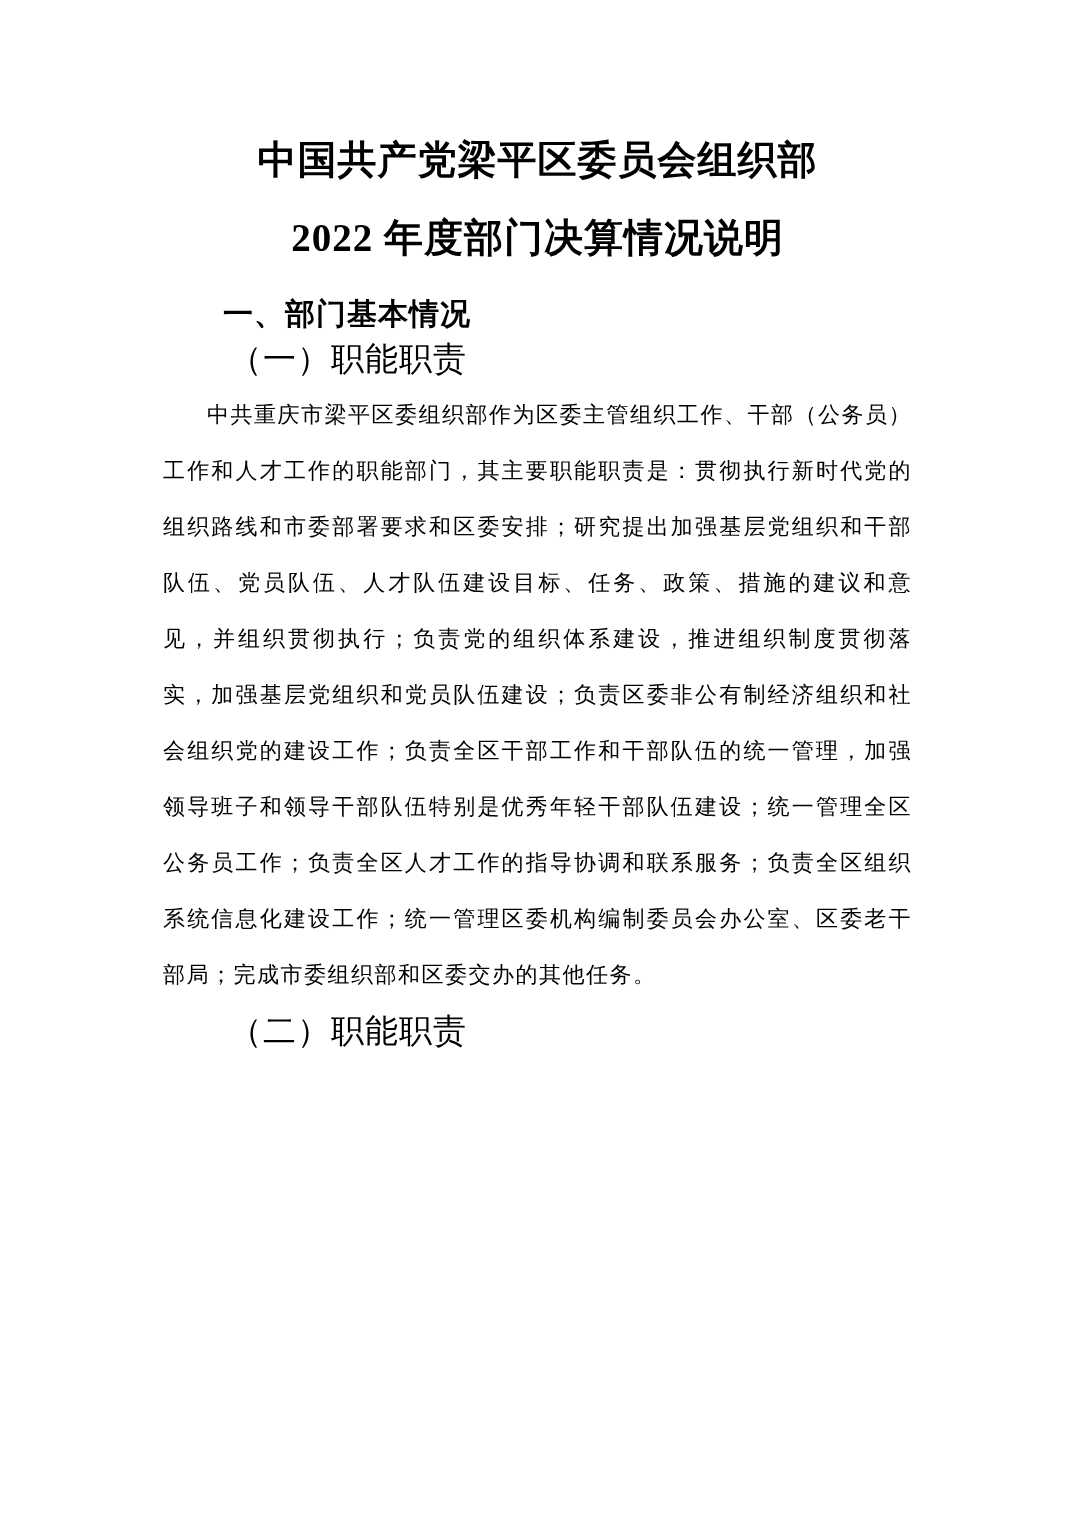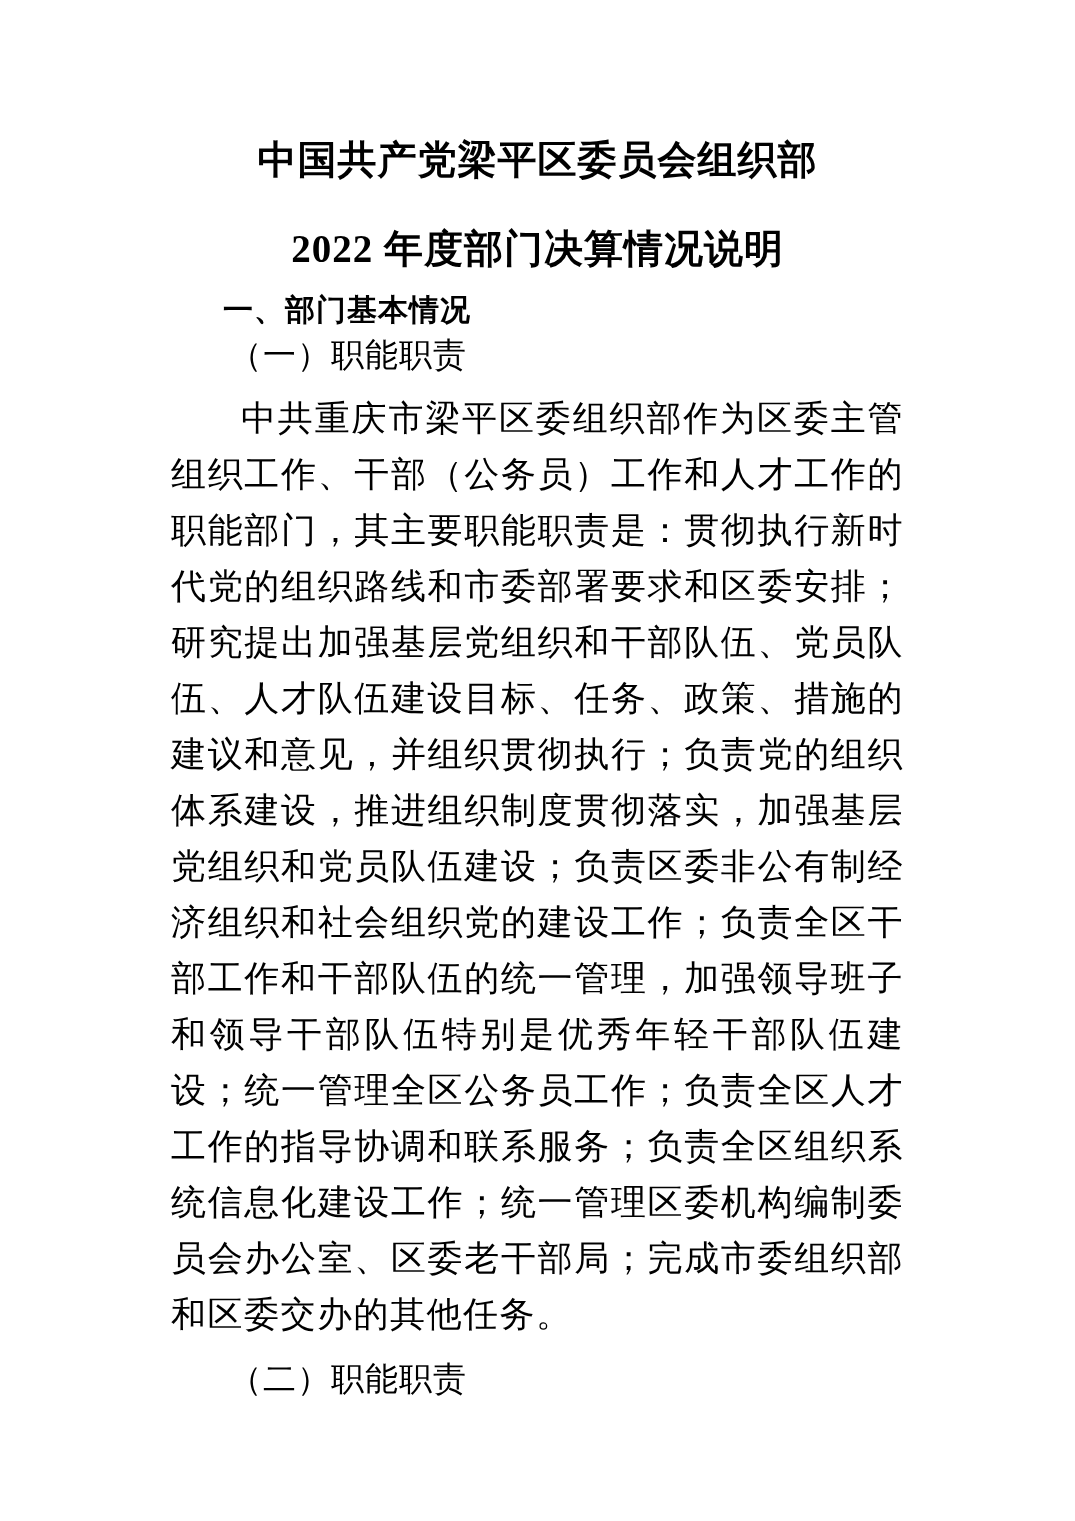--- a/index.html
+++ b/index.html
@@ -24,48 +24,48 @@
   }
   .doc-title {
     text-align: center;
     font-family: "Liberation Serif", serif;
     font-weight: bold;
     font-size: 39px;
     line-height: 48px;
     letter-spacing: 1px;
   }
   .doc-title.line2 {
-    margin-top: 41px;
+    margin-top: 30px;
   }
   .section-heading {
-    margin-top: 20px;
+    margin-top: 35px;
     font-family: "Liberation Sans", sans-serif;
     font-weight: bold;
     font-size: 30px;
     line-height: 34px;
     text-indent: 2em;
     letter-spacing: 1px;
   }
   .sub-heading {
     font-family: "Liberation Serif", serif;
     font-size: 33px;
     line-height: 56px;
     text-indent: 2em;
     letter-spacing: 1px;
     margin: 0;
   }
   .body-paragraph {
     font-family: "Liberation Serif", serif;
-    font-size: 35px;
+    font-size: 22px;
     line-height: 56px;
     text-indent: 2em;
     letter-spacing: 1.5px;
     text-align: justify;
     text-align-last: left;
-    margin: 8px;
+    margin: 0;
   }
 </style>
 </head>
 <body>
 
 <div class="page">
 
   <div class="doc-title line1">中国共产党梁平区委员会组织部</div>
 
   <div class="doc-title line2">2022 年度部门决算情况说明</div>

